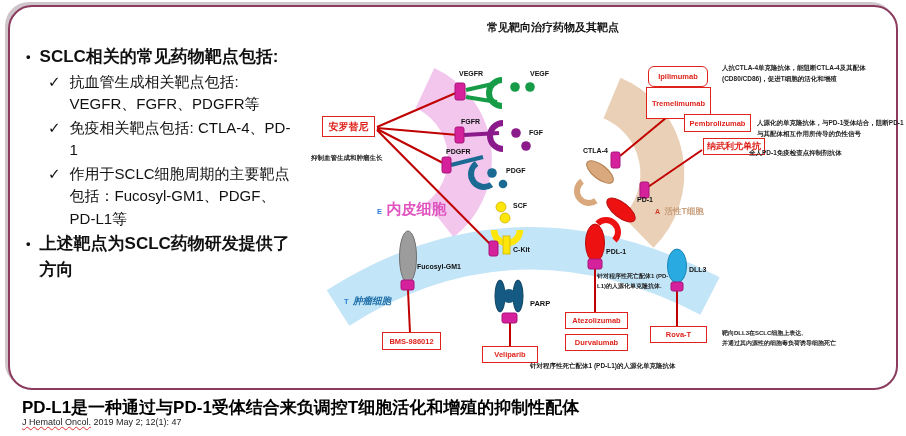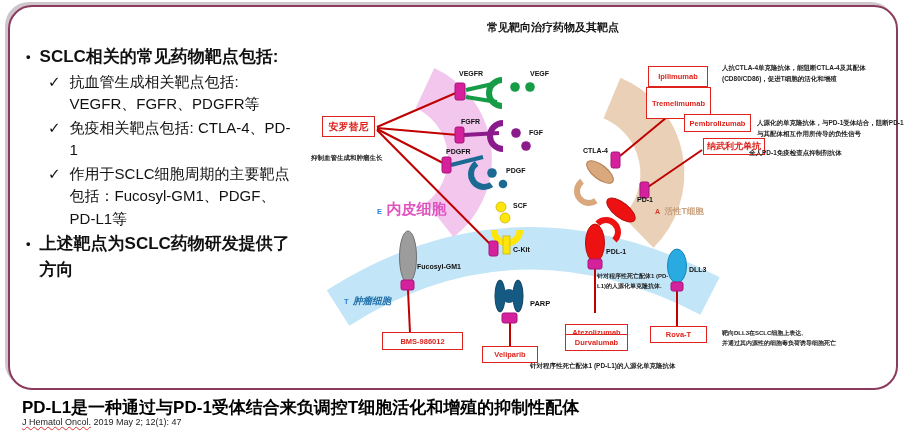--- a/index.html
+++ b/index.html
@@ -183,28 +183,28 @@
     <span style="color:#2a7fd4;font-size:7.5px;">T</span>
     <span style="color:#1f6fa8;font-size:9.5px;font-style:italic;">肿瘤细胞</span>
   </div>
   <div class="cell-lbl" style="left:655px;top:200px;">
     <span style="color:#d43a2a;font-size:7px;">A</span>
     <span style="color:#c9a07e;font-size:8.5px;">活性T细胞</span>
   </div>
 
   <div class="drugbox" style="left:322px;top:116px;width:53px;height:21px;font-size:10px;border-width:1.8px;">安罗替尼</div>
   <div class="note" style="left:311px;top:152px;white-space:nowrap;">抑制血管生成和肿瘤生长</div>
-  <div class="drugbox" style="left:648px;top:66px;width:60px;height:21px;">Ipilimumab</div>
+  <div class="drugbox" style="left:648px;top:66px;width:60px;height:21px;border-radius:6px;">Ipilimumab</div>
   <div class="drugbox" style="left:646px;top:87px;width:65px;height:32px;">Tremelimumab</div>
   <div class="drugbox" style="left:684px;top:114px;width:67px;height:18px;">Pembrolizumab</div>
   <div class="drugbox" style="left:703px;top:138px;width:62px;height:17px;font-size:9px;">纳武利尤单抗</div>
-  <div class="drugbox" style="left:565px;top:312px;width:63px;height:17px;margin-top:12px;">Atezolizumab</div>
+  <div class="drugbox" style="left:565px;top:312px;width:63px;height:17px;">Atezolizumab</div>
   <div class="drugbox" style="left:565px;top:334px;width:63px;height:17px;text-align:right;">Durvalumab</div>
   <div class="drugbox" style="left:650px;top:326px;width:57px;height:17px;">Rova-T</div>
-  <div class="drugbox" style="left:382px;top:332px;width:81px;height:18px;">BMS-986012</div>
+  <div class="drugbox" style="left:382px;top:332px;width:59px;height:18px;">BMS-986012</div>
   <div class="drugbox" style="left:482px;top:346px;width:56px;height:17px;">Veliparib</div>
 
   <div class="note" style="left:722px;top:62px;width:182px;">人抗CTLA-4单克隆抗体，能阻断CTLA-4及其配体(CD80/CD86)，促进T细胞的活化和增殖</div>
   <div class="note" style="left:757px;top:117px;width:152px;">人源化的单克隆抗体，与PD-1受体结合，阻断PD-1与其配体相互作用所传导的负性信号</div>
   <div class="note" style="left:749px;top:147px;white-space:nowrap;">全人PD-1免疫检查点抑制剂抗体</div>
   <div class="note" style="left:597px;top:271px;width:80px;font-size:6px;">针对程序性死亡配体1 (PD-L1)的人源化单克隆抗体.</div>
   <div class="note" style="left:722px;top:328px;width:140px;font-size:6px;">
     <span style="display:block;">靶向DLL3在SCLC细胞上表达,</span>
     <span style="display:block;">并通过其内源性的细胞毒负荷诱导细胞死亡</span>
   </div>

